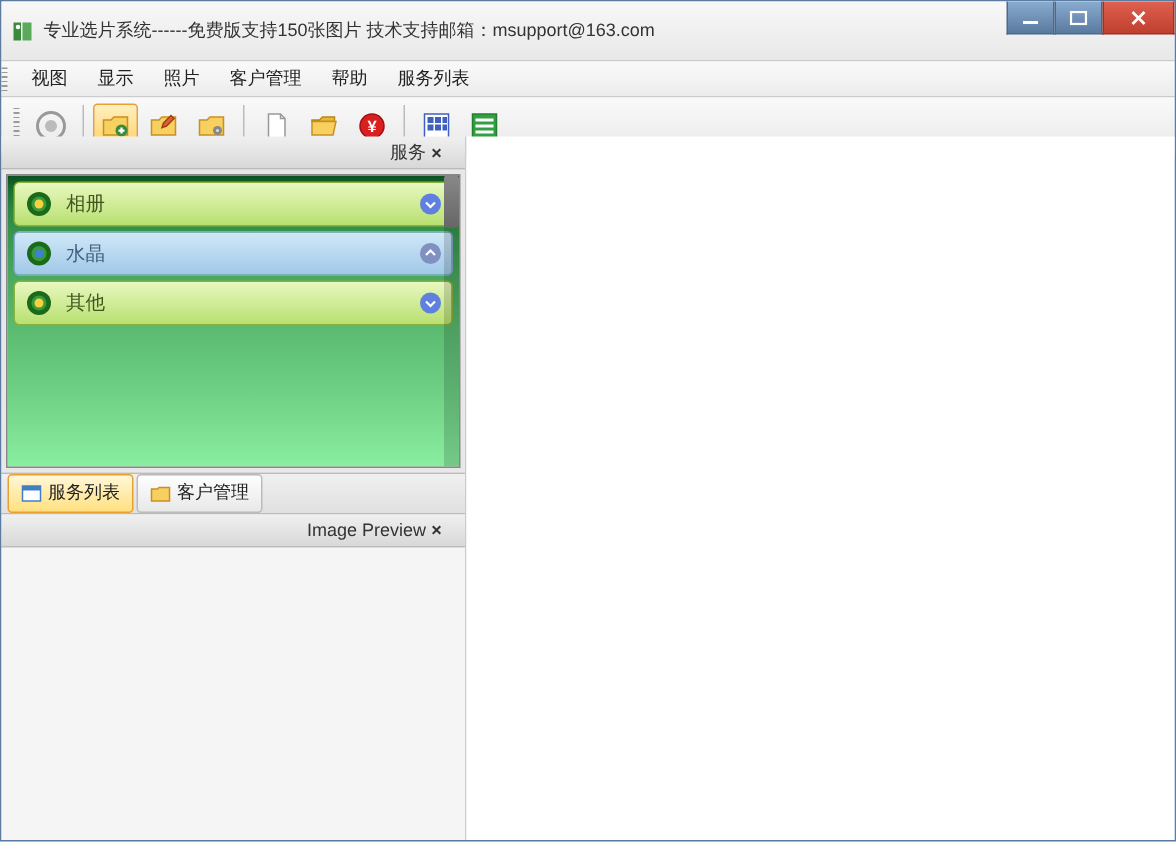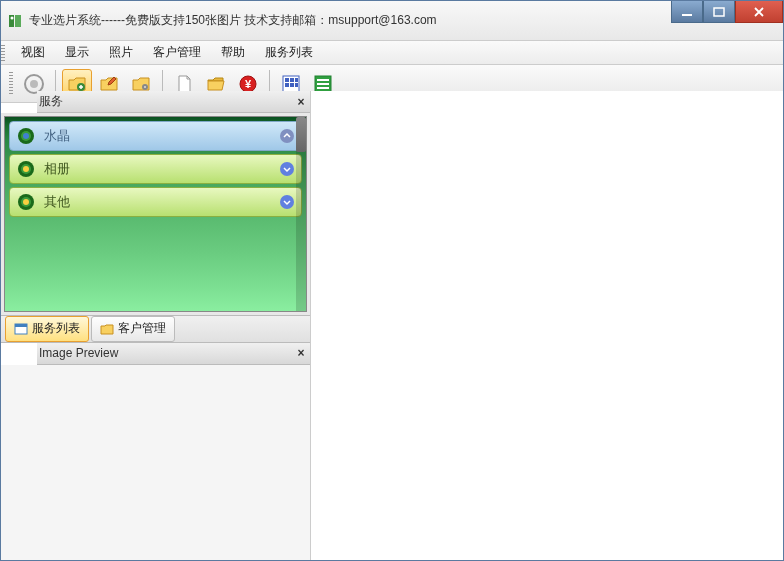--- a/index.html
+++ b/index.html
@@ -22,21 +22,21 @@
 .toolbar { height: 38px; background: linear-gradient(#fafafa, #e8e8e8); border-bottom: 1px solid #ccc; display: flex; align-items: center; padding-left: 8px; gap: 2px; }
 .tool-grip { width: 4px; height: 24px; margin-right: 4px; background: repeating-linear-gradient(to bottom, #999 0 1px, transparent 1px 3px); }
 .tool-sep { width: 1px; height: 28px; background: #bbb; margin: 0 4px; }
 .tool-btn { width: 30px; height: 30px; display: flex; align-items: center; justify-content: center; border: 1px solid transparent; border-radius: 3px; cursor: pointer; }
 .tool-btn.highlighted { border: 1px solid #e8a030; background: linear-gradient(#fff0c0, #ffd060); }
 
 .body-area { position: absolute; top: 90px; left: 0; right: 0; bottom: 0; display: flex; }
 
 .left-panel { width: 310px; height: 100%; border-right: 1px solid #ccc; display: flex; flex-direction: column; }
 
-.panel-header { height: 22px; background: linear-gradient(#f0f0f0, #d8d8d8); border-bottom: 1px solid #bbb; display: flex; align-items: center; padding: 0 2px; justify-content: space-between; position: relative; margin-left: 36px; }
+.panel-header { height: 22px; background: linear-gradient(#f0f0f0, #d8d8d8); border-bottom: 1px solid #bbb; display: flex; align-items: center; padding: 0 12px; justify-content: flex-end; position: relative; }
 .panel-title { color: #333; }
 .panel-close { width: 14px; height: 14px; font-size: 12px; color: #333; cursor: pointer; display: flex; align-items: center; justify-content: center; font-weight: bold; }
 
 .service-content { flex: 1; background: #e8e8e8; padding: 3px; display: flex; flex-direction: column; }
 .green-box { flex: 1; background: linear-gradient(to bottom, #0a5020 0%, #1a7030 5%, #2a8844 12%, #3a9850 22%, #4aaa60 36%, #5abb70 52%, #6acc80 70%, #7add90 86%, #8aeea0 100%); border: 1px solid #888; padding: 4px; display: flex; flex-direction: column; gap: 3px; position: relative; overflow: hidden; }
 
 .service-row { height: 30px; display: flex; align-items: center; background: linear-gradient(#e8f8c0, #b8e070); border-radius: 4px; padding: 0 6px; cursor: pointer; gap: 8px; border: 1px solid #8ab040; }
 .service-row.crystal { background: linear-gradient(#d0e8f8, #a0c8e8); border-color: #80a8c8; }
 .row-icon { width: 20px; height: 20px; display: flex; align-items: center; justify-content: center; }
 .row-label { flex: 1; color: #405820; font-size: 13px; }
@@ -173,50 +173,50 @@
     <div class="left-panel">
 
       <div class="panel-header">
         <span class="panel-title">服务</span>
         <span class="panel-close">×</span>
       </div>
 
       <div class="service-content">
         <div class="green-box">
 
+          <div class="service-row">
+            <span class="row-icon">
+              <svg viewBox="0 0 20 20">
+                  <circle cx="10" cy="10" r="8" fill="#1a6a1a"></circle>
+                  <circle cx="10" cy="10" r="5" fill="#3a9a3a"></circle>
+                  <circle cx="10" cy="10" r="3" fill="#f8d040"></circle>
+                </svg>
+            </span>
+            <span class="row-label">相册</span>
+            <span class="row-expand">
+              <svg width="16" height="16" viewBox="0 0 16 16">
+                  <circle cx="8" cy="8" r="7" fill="#6080e0"></circle>
+                  <path d="M5 7 L8 10 L11 7" stroke="#fff" stroke-width="1.5" fill="none"></path>
+                </svg>
+            </span>
+          </div>
+
           <div class="service-row crystal">
             <span class="row-icon">
               <svg viewBox="0 0 20 20">
                   <circle cx="10" cy="10" r="8" fill="#1a6a1a"></circle>
                   <circle cx="10" cy="10" r="5" fill="#3a9a3a"></circle>
                   <circle cx="10" cy="10" r="3" fill="#4080d0"></circle>
                 </svg>
             </span>
             <span class="row-label">水晶</span>
             <span class="row-expand">
               <svg width="16" height="16" viewBox="0 0 16 16">
                   <circle cx="8" cy="8" r="7" fill="#8090c0"></circle>
                   <path d="M5 9 L8 6 L11 9" stroke="#fff" stroke-width="1.5" fill="none"></path>
-                </svg>
-            </span>
-          </div>
-
-          <div class="service-row">
-            <span class="row-icon">
-              <svg viewBox="0 0 20 20">
-                  <circle cx="10" cy="10" r="8" fill="#1a6a1a"></circle>
-                  <circle cx="10" cy="10" r="5" fill="#3a9a3a"></circle>
-                  <circle cx="10" cy="10" r="3" fill="#f8d040"></circle>
-                </svg>
-            </span>
-            <span class="row-label">相册</span>
-            <span class="row-expand">
-              <svg width="16" height="16" viewBox="0 0 16 16">
-                  <circle cx="8" cy="8" r="7" fill="#6080e0"></circle>
-                  <path d="M5 7 L8 10 L11 7" stroke="#fff" stroke-width="1.5" fill="none"></path>
                 </svg>
             </span>
           </div>
 
           <div class="service-row">
             <span class="row-icon">
               <svg viewBox="0 0 20 20">
                   <circle cx="10" cy="10" r="8" fill="#1a6a1a"></circle>
                   <circle cx="10" cy="10" r="5" fill="#3a9a3a"></circle>
                   <circle cx="10" cy="10" r="3" fill="#f8d040"></circle>

